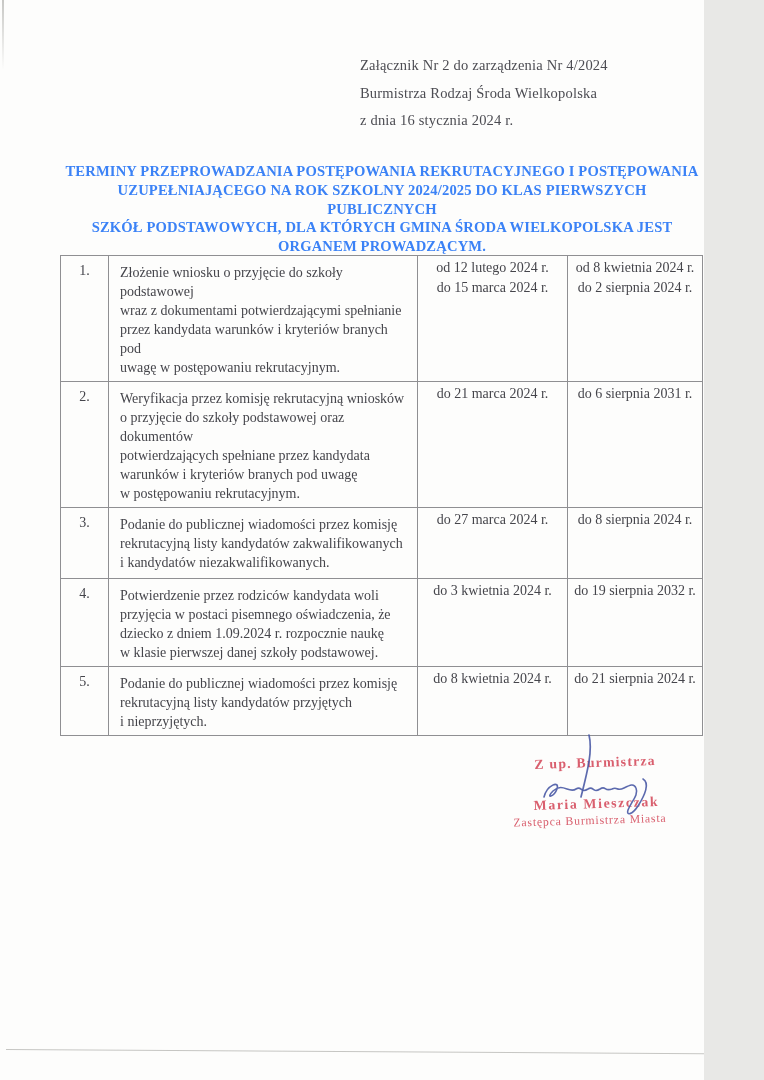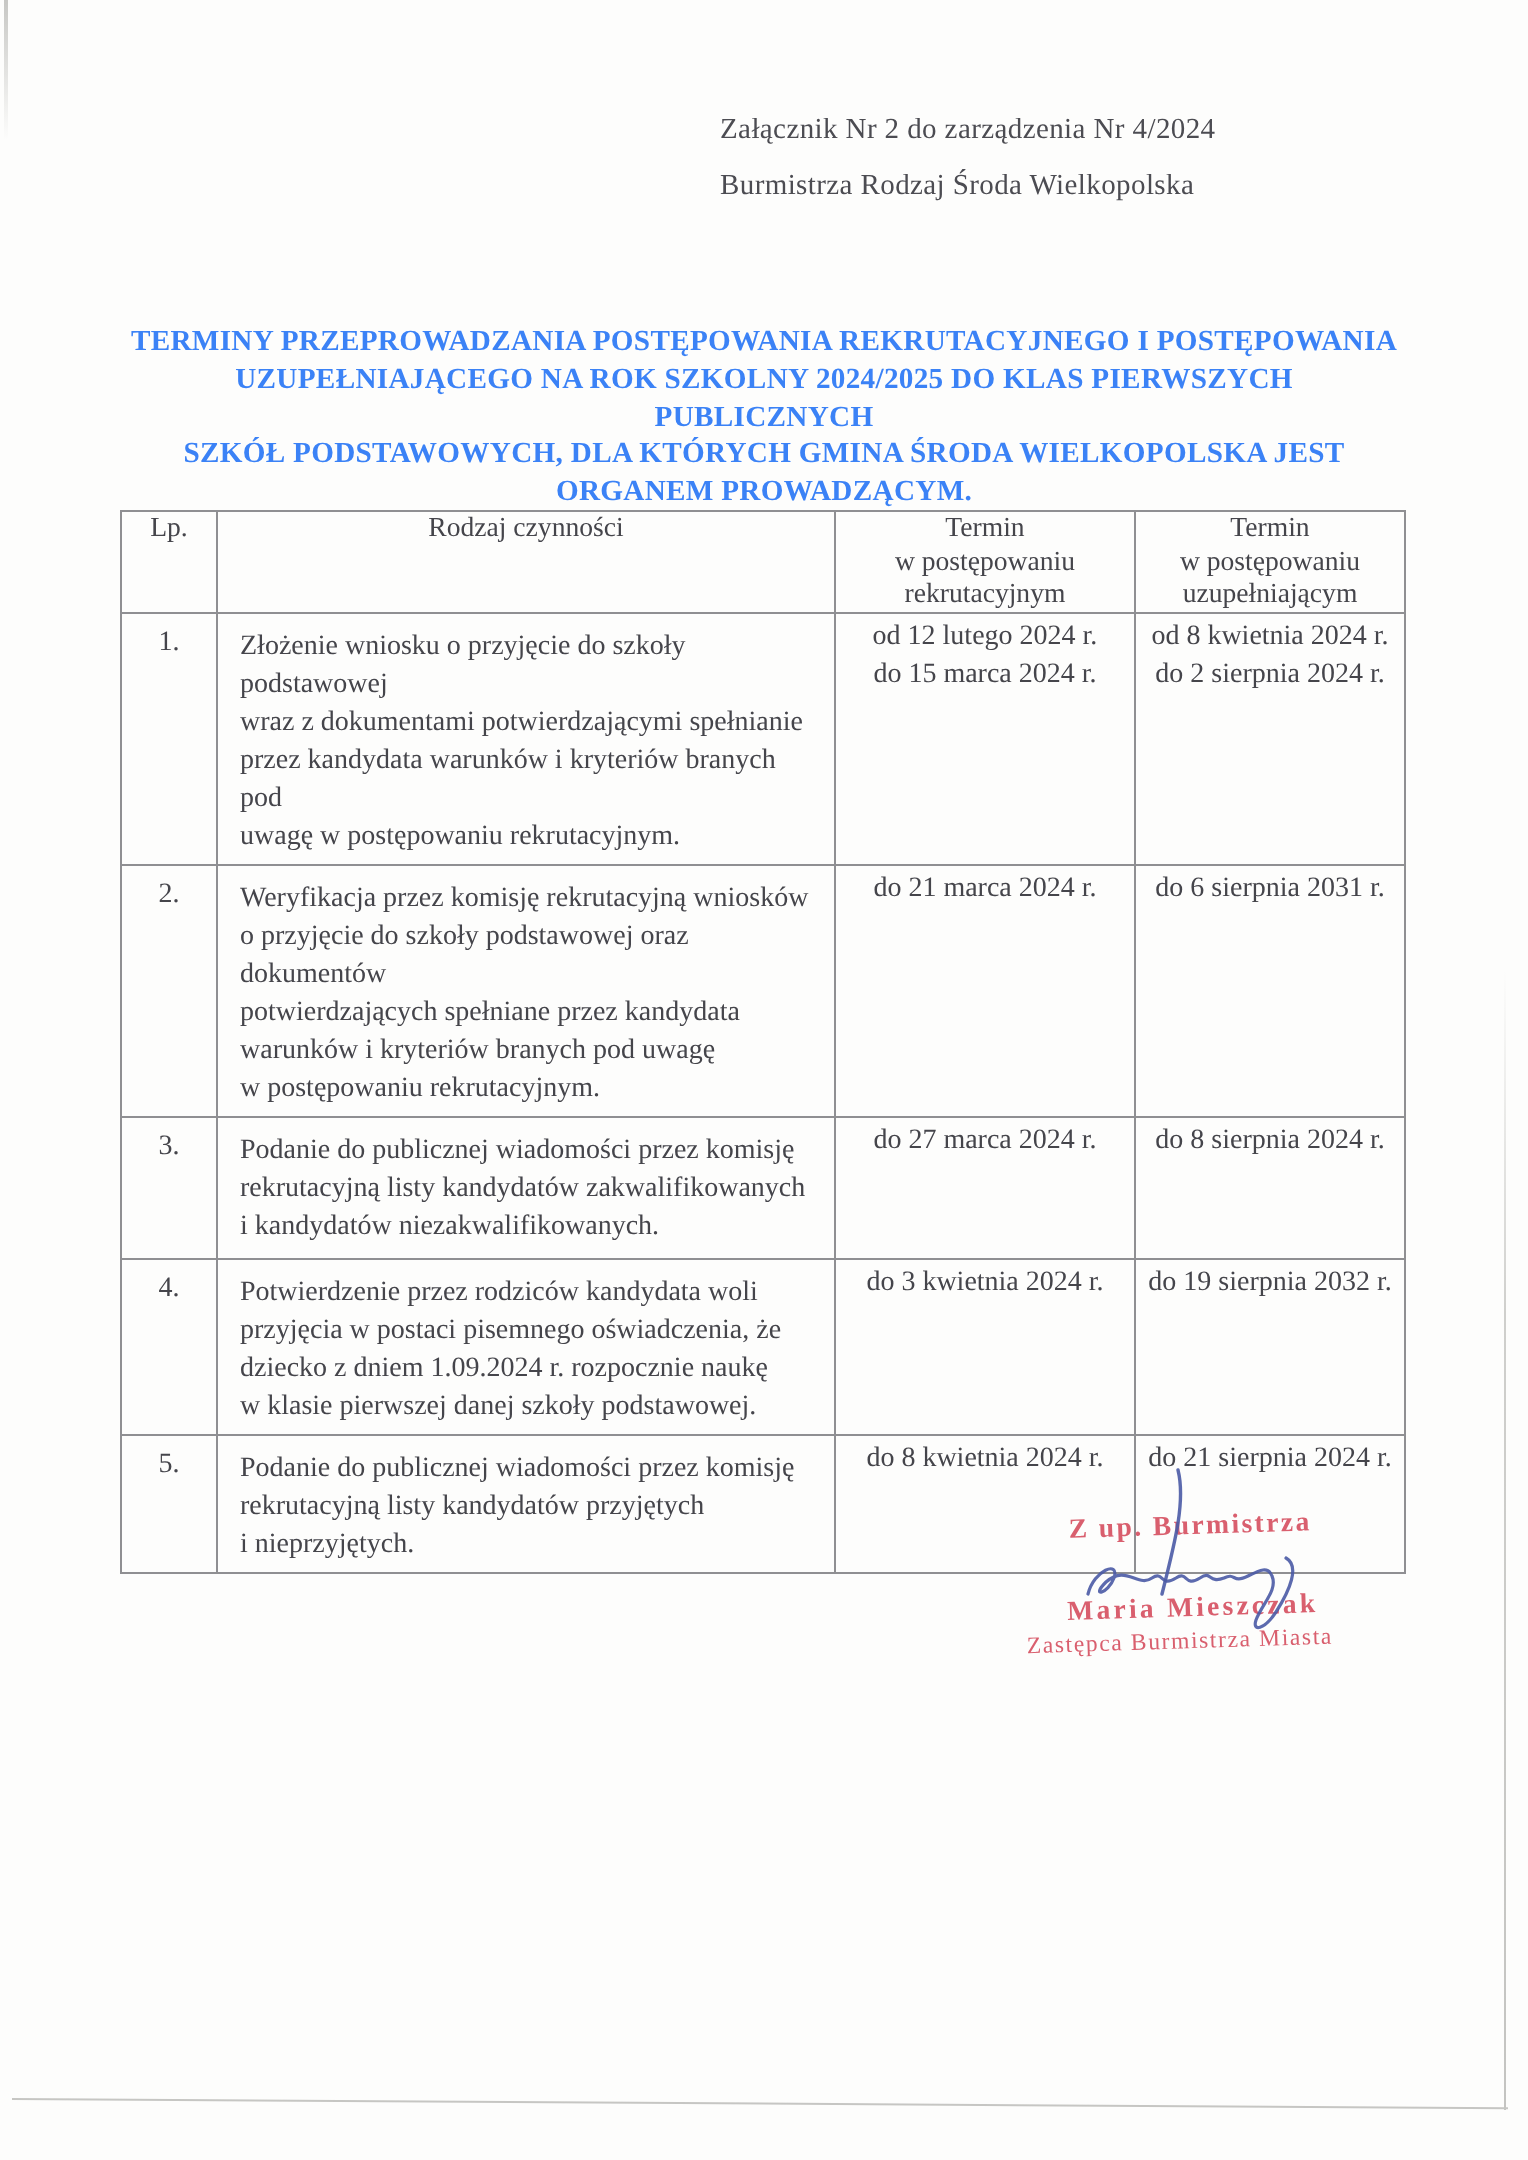--- a/index.html
+++ b/index.html
@@ -6,21 +6,21 @@
     --ink: #45454b;
     --ink-soft: #4c4c52;
     --border: #8f8f92;
     --stamp-color: #d95f6e;
     --ink-color: #4a5aa5;
   }
   *{margin:0;padding:0;box-sizing:border-box;}
   html,body{background:#e8e8e6;}
   .page{
     position:relative;
-    width:764px;height:1080px;
+    width:704px;height:1080px;
     background:#fdfdfc;
     overflow:hidden;
     font-family:"Liberation Serif","DejaVu Serif",serif;
     color:var(--ink);
   }
   
   .scan-edge-left{
     position:absolute;left:2px;top:0;width:2px;height:70px;
     background:linear-gradient(to bottom,#c7c7c4,rgba(220,220,218,0));
   }
@@ -95,45 +95,36 @@
 
 <div class="page">
 
   <div class="scan-edge-left"></div>
   <div class="scan-edge-right"></div>
   <div class="scan-edge-bottom"></div>
 
   <div class="attachment">
     <div>Załącznik Nr 2 do zarządzenia Nr 4/2024</div>
     <div>Burmistrza Rodzaj Środa Wielkopolska</div>
+    <div>z dnia 16 stycznia 2024 r.</div>
   </div>
 
   <div class="doc-title">TERMINY PRZEPROWADZANIA  POSTĘPOWANIA REKRUTACYJNEGO I POSTĘPOWANIA
 UZUPEŁNIAJĄCEGO NA ROK SZKOLNY 2024/2025 DO KLAS PIERWSZYCH PUBLICZNYCH
 SZKÓŁ PODSTAWOWYCH, DLA KTÓRYCH GMINA ŚRODA WIELKOPOLSKA JEST
 ORGANEM PROWADZĄCYM.</div>
 
   <table class="schedule">
     <colgroup>
       <col style="width:48px">
       <col style="width:309px">
       <col style="width:150px">
       <col style="width:135px">
     </colgroup>
     <tbody>
-        <tr style="height:50px">
-      <th class="h-cell">Lp.</th>
-      <th class="h-cell">Rodzaj czynności</th>
-      <th class="h-cell">Termin
-w postępowaniu
-rekrutacyjnym</th>
-      <th class="h-cell">Termin
-w postępowaniu
-uzupełniającym</th>
-    </tr>
     <tr style="height:84px">
       <td class="lp-cell">1.</td>
       <td class="activity-cell">Złożenie wniosku o przyjęcie do szkoły podstawowej
 wraz z dokumentami potwierdzającymi spełnianie
 przez kandydata warunków i kryteriów branych pod
 uwagę w postępowaniu rekrutacyjnym.</td>
       <td class="date-cell">od 12 lutego 2024 r.
 do 15 marca 2024 r.</td>
       <td class="date-cell">od 8 kwietnia 2024 r.
 do 2 sierpnia 2024 r.</td>

